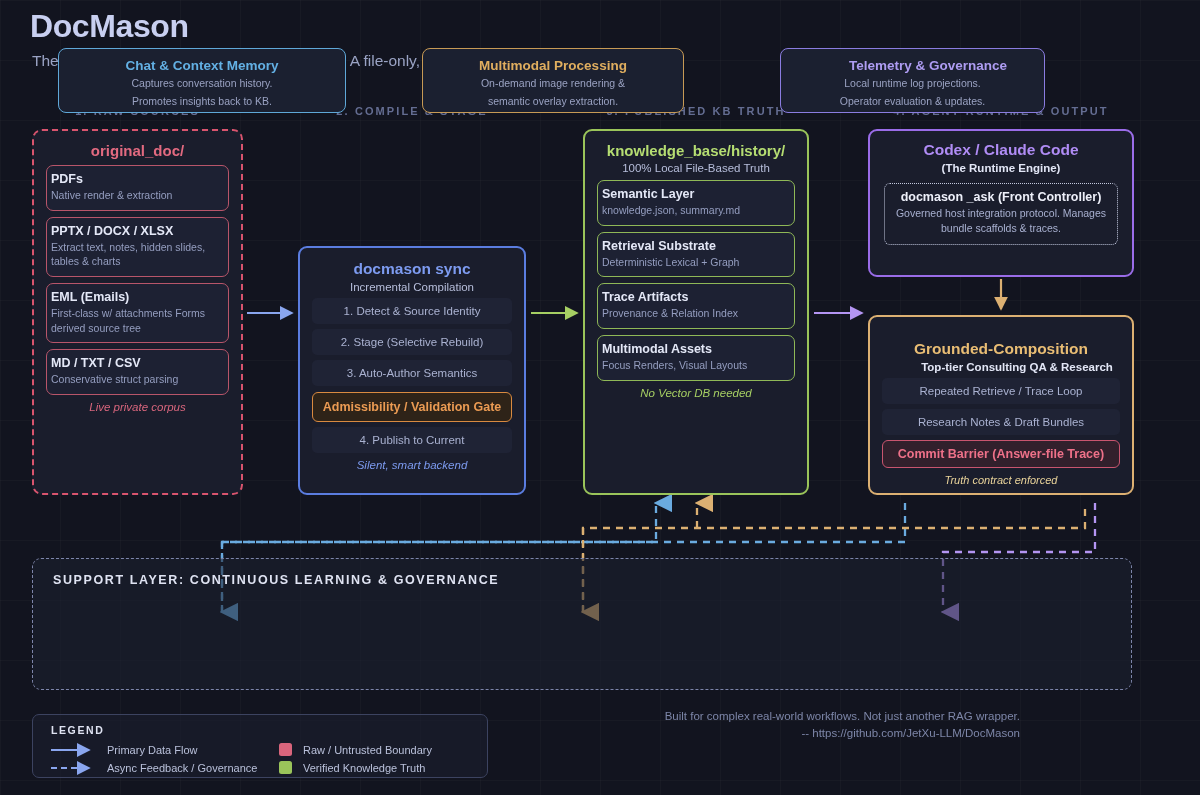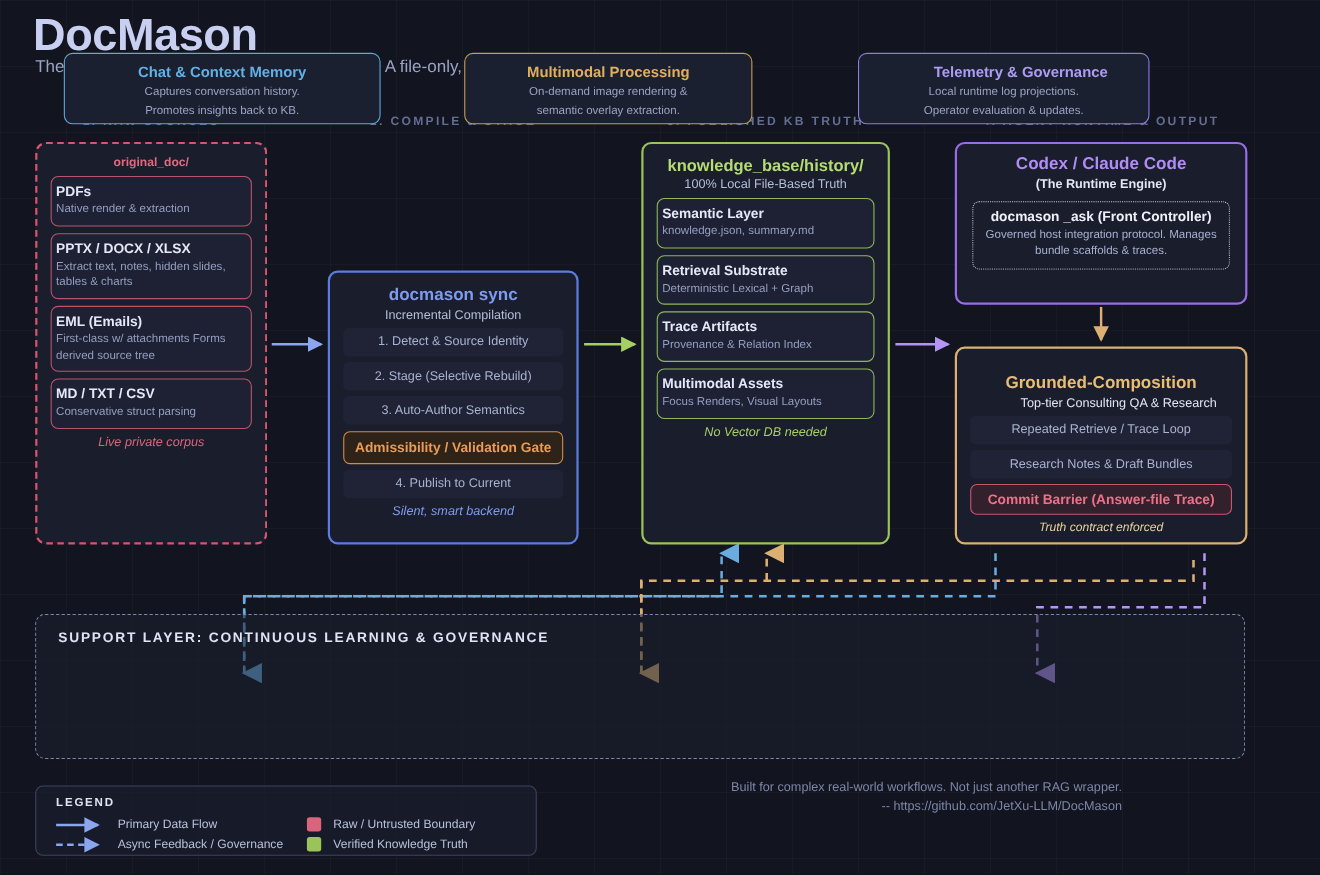--- a/index.html
+++ b/index.html
@@ -15,21 +15,21 @@
     position: absolute; inset: 0;
     background-color: #12141f;
     background-image:
       linear-gradient(to right, rgba(255,255,255,0.022) 1px, transparent 1px),
       linear-gradient(to bottom, rgba(255,255,255,0.022) 1px, transparent 1px);
     background-size: 60px 60px;
   }
   
   #title {
     position: absolute; left: 30px; top: 8px;
-    font-size: 41px; font-weight: bold; color: #c8cff0;
+    font-size: 32px; font-weight: bold; color: #c8cff0;
     letter-spacing: -0.4px;
   }
   #subtitle {
     position: absolute; left: 32px; top: 52px;
     font-size: 15.5px; color: #9aa3c4; font-weight: 400;
   }
   .col-head {
     position: absolute; top: 105px;
     font-size: 11px; font-weight: bold; letter-spacing: 2.1px;
     color: #646d92; text-align: center;
@@ -60,21 +60,21 @@
   #col4b {
     left: 868px; top: 315px; width: 266px; height: 180px;
     border: 2px solid #dcb072; background: #1a1d2c;
   }
   
   .bx-title { text-align: center; font-weight: bold; }
   .bx-sub   { text-align: center; font-size: 11.5px; color: #b7bedb; margin-top: 3px; }
   .bx-note  { text-align: center; font-size: 11.5px; font-style: italic; margin-top: 6px; }
   .bx-desc  { text-align: center; font-size: 10.5px; color: #9099ba; line-height: 1.45; margin-top: 5px;}
 
-  #c1title { color: #e26a80; font-size: 11px; padding-top: 11px; }
+  #c1title { color: #e26a80; font-size: 15px; padding-top: 11px; }
   #c2atitle{ color: #7d9bf0; font-size: 15.5px; padding-top: 10px; }
   #c2btitle{ color: #7d9bf0; font-size: 15.5px; padding-top: 12px; }
   #c3title { color: #b5dd72; font-size: 15px; padding-top: 11px; }
   #c4atitle{ color: #b08cf5; font-size: 15.5px; padding-top: 10px; }
   #c4btitle{ color: #e9bd74; font-size: 15.5px; padding-top: 23px; }
 
   
   .card {
     margin: 6px 12px 0 12px; border-radius: 7px; padding: 6px 4px 7px 4px;
     background: #1d2133; text-align: left;
@@ -272,21 +272,21 @@
     <div class="bx-title" id="c4atitle">Codex / Claude Code</div>
     <div class="bx-sub" style="font-weight:bold;color:#e2e6f6;">(The Runtime Engine)</div>
     <div class="dotted-inner">
       <div class="t">docmason _ask (Front Controller)</div>
       <div class="d">Governed host integration protocol. Manages bundle scaffolds &amp; traces.</div>
     </div>
   </div>
 
   <div class="colbox" id="col4b">
     <div class="bx-title" id="c4btitle">Grounded-Composition</div>
-    <div class="bx-sub" style="font-weight:normal;color:#e2e6f6;margin-left:32px;">Top-tier Consulting QA &amp; Research</div>
+    <div class="bx-sub" style="font-weight:bold;color:#e2e6f6;margin-left:32px;">Top-tier Consulting QA &amp; Research</div>
     <div class="step">Repeated Retrieve / Trace Loop</div>
     <div class="step">Research Notes &amp; Draft Bundles</div>
     <div class="barrier">Commit Barrier (Answer-file Trace)</div>
     <div class="bx-note" style="color:#e9d39a;font-size:11px;">Truth contract enforced</div>
   </div>
 
   <div id="support">
     <div id="support-title">SUPPORT LAYER: CONTINUOUS LEARNING &amp; GOVERNANCE</div>
   </div>
   <div class="sup-card" id="sup1">

